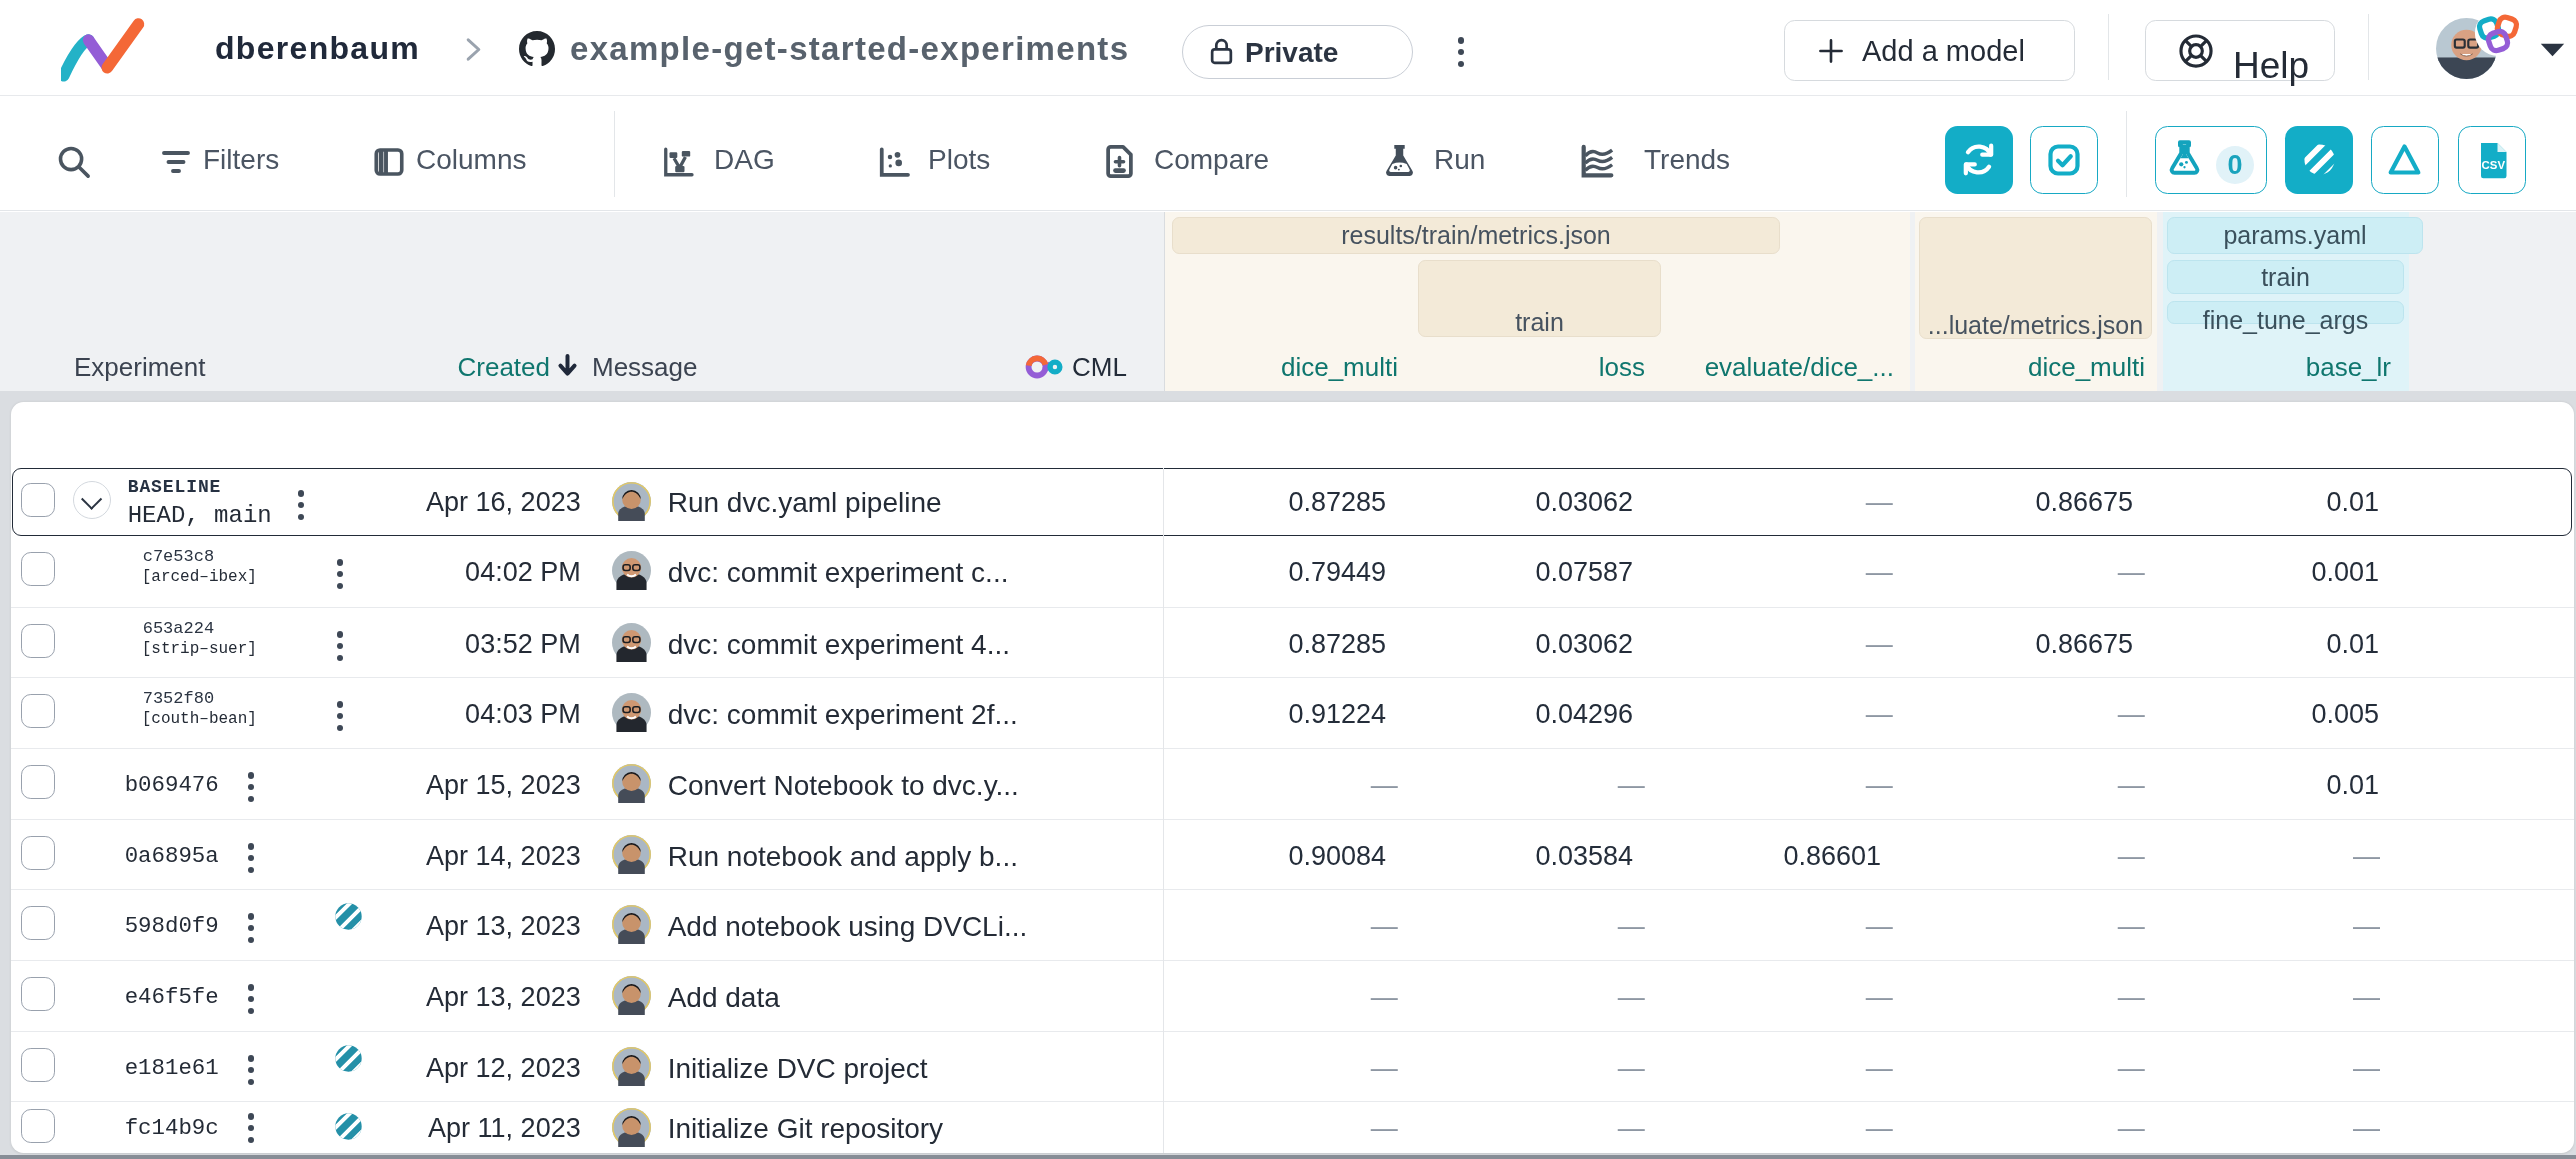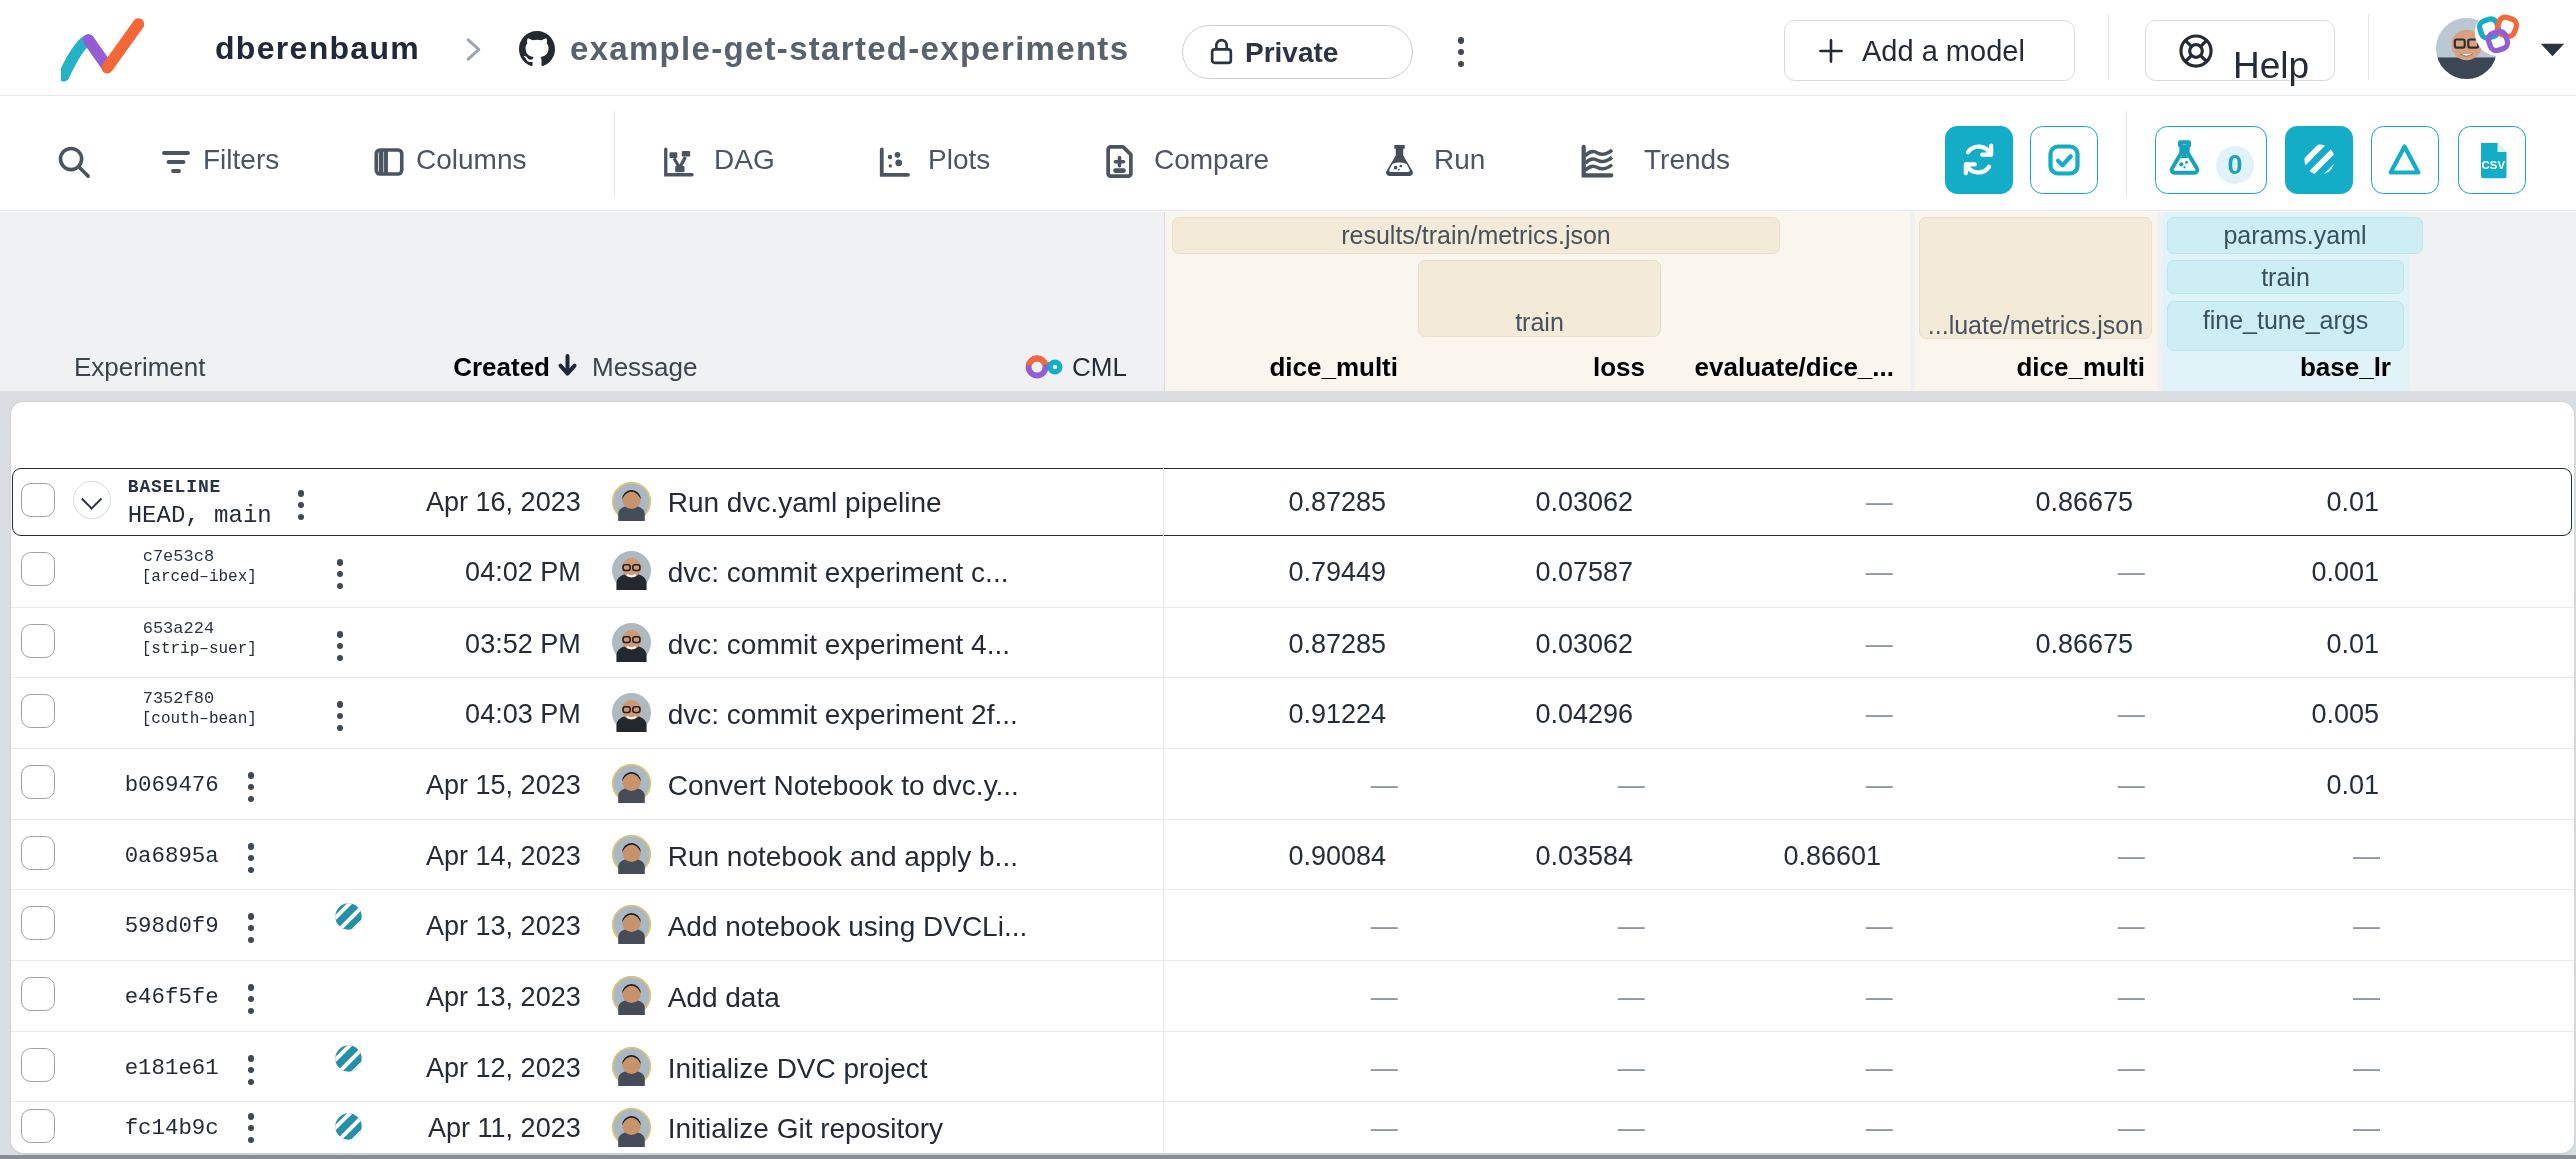--- a/index.html
+++ b/index.html
@@ -15,21 +15,21 @@
   #toolbar { position:absolute; left:0; top:97px; width:2576px; height:114px; background:#fff; border-bottom:0.9px solid #e3e6e9; }
   .tb-lab { position:absolute; top:47px; font-size:28px; color:#4b5563; }
   .tbtn { position:absolute; top:29px; width:68px; height:68px; border-radius:12.5px; }
   .tbtn.fill { background:#13adc7; }
   .tbtn.line { background:#fff; border:1.8px solid #17a9c4; }
 
   
   #thead { position:absolute; left:0; top:212px; width:2576px; height:179px; background:#eff1f3; }
   .hlab { position:absolute; top:139px; height:32px; line-height:32px; font-size:26px; color:#3b4350; }
   .hlab.r { width:268px; text-align:right; }
-  .hlab.b { font-weight:700; color:#000000; }
+  .hlab.b { font-weight:400; color:#0f766e; }
   .gbox { position:absolute; border-radius:7.2px; font-size:25px; color:#46525f; text-align:center; }
   .beige  { background:#f3ead8; border:0.9px solid #e8decb; }
   .cyanb  { background:#cdeef5; border:0.9px solid #bce4ee; color:#3a505c; }
 
   
   #pagebg { position:absolute; left:0; top:391px; width:2576px; height:768px; background:#dadde1; }
   #tbody { position:absolute; left:10.7px; top:402px; width:2563px; height:751px; background:#fff; border-radius:12.5px; overflow:hidden; box-shadow:0 0.9px 2.7px rgba(0,0,0,0.10); }
   .row { position:absolute; left:0; width:2563px; }
   .rborder { border-top:0.9px solid #e8eaed; }
   .cb { position:absolute; left:10.7px; width:34px; height:34px; border:1.8px solid #99a1ad; border-radius:9.8px; background:#fff; }
@@ -234,21 +234,21 @@
   <div class="abs" style="left:2163px;top:0;width:246px;height:179px;background:#dff3f8"></div>
   <div class="abs" style="left:1164px;top:0;width:0.9px;height:179px;background:#d9dcdf"></div>
 
   <div class="gbox beige" style="left:1172px;top:5.4px;width:608px;height:37px;line-height:35px">results/train/metrics.json</div>
   <div class="gbox beige" style="left:1418px;top:48px;width:243px;height:77px;line-height:123px">train</div>
 
   <div class="gbox beige" style="left:1919px;top:5.4px;width:233px;height:122px;line-height:215px">...luate/metrics.json</div>
 
   <div class="gbox cyanb" style="left:2167px;top:5.4px;width:256px;height:37px;line-height:35px">params.yaml</div>
   <div class="gbox cyanb" style="left:2167px;top:48px;width:237px;height:34px;line-height:32px">train</div>
-  <div class="gbox cyanb" style="left:2167px;top:89px;width:237px;height:50px;line-height:36px">fine_tune_args</div>
+  <div class="gbox cyanb" style="left:2167px;top:89px;width:237px;height:23px;line-height:36px">fine_tune_args</div>
 
   <div class="hlab" style="left:74px">Experiment</div>
   <div class="hlab r b" style="right:2026px">Created</div>
   <svg class="abs" style="left:556px;top:141px" width="23" height="27" viewBox="0 0 26 30">
       <path d="M13 3 V 20 M 5 14 L 13 23 L 21 14" fill="none" stroke="#20293a" stroke-width="4.5" stroke-linecap="round" stroke-linejoin="round"></path>
     </svg>
   <div class="hlab" style="left:592px">Message</div>
 
   <svg class="abs" style="left:1025px;top:138px" width="42" height="34" viewBox="0 0 47 38">
     <circle cx="13.5" cy="19" r="9.5" fill="none" stroke="#945dd6" stroke-width="6.5"></circle>

